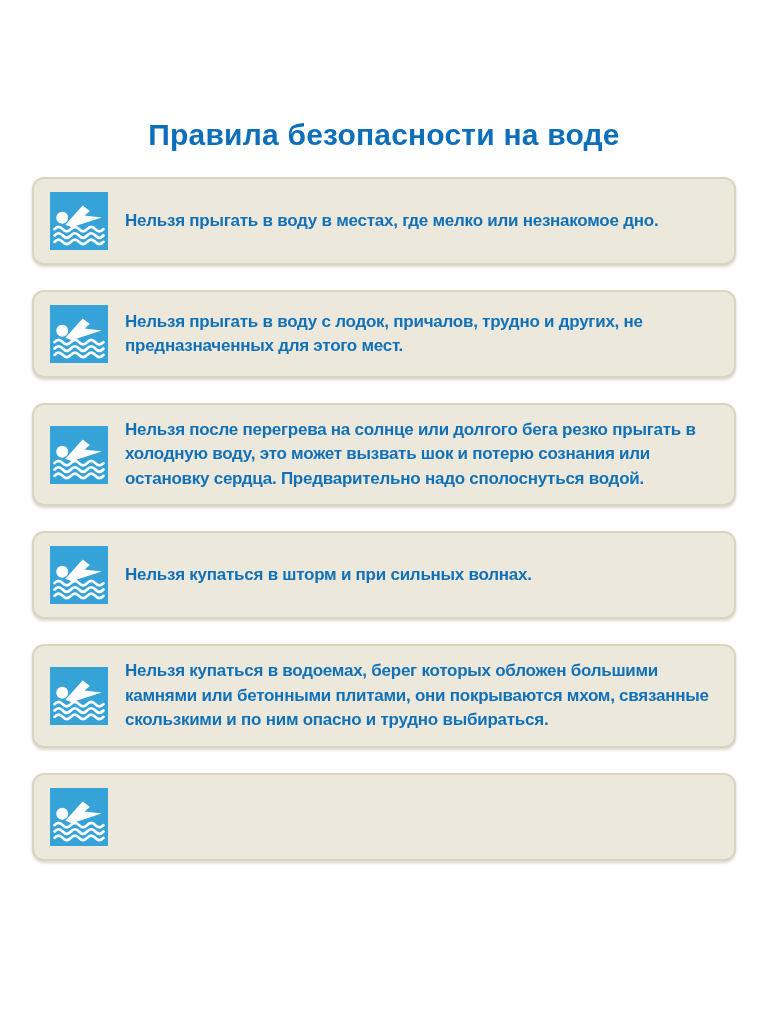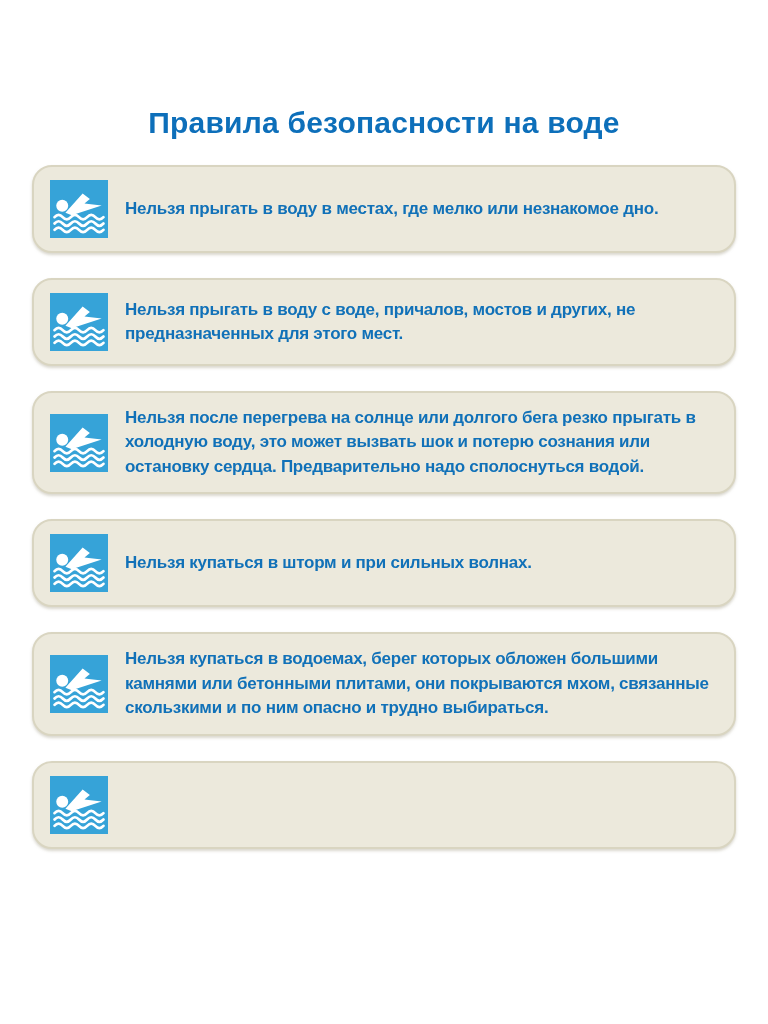--- a/index.html
+++ b/index.html
@@ -9,40 +9,40 @@
     font-family: "Liberation Sans", sans-serif;
   }
   .poster {
     position: relative;
     width: 768px;
     height: 1024px;
     background: #ffffff;
     overflow: hidden;
   }
   .page-title {
-    margin: 0;
+    margin: 12px;
     padding-top: 106px;
     text-align: center;
     color: #0d6fba;
     font-size: 30px;
     font-weight: bold;
     letter-spacing: 0.2px;
   }
   .cards {
     width: 704px;
     margin: 25px auto 0;
     display: flex;
     flex-direction: column;
     gap: 25px;
   }
   .card {
     box-sizing: border-box;
     background: #ece9dc;
     border: 2px solid #d9d5c1;
-    border-radius: 20px;
+    border-radius: 12px;
     padding: 13px 16px;
     display: flex;
     align-items: center;
     gap: 17px;
     box-shadow: 0 2px 3px rgba(146, 140, 114, 0.35);
   }
   .icon-box {
     width: 58px;
     height: 58px;
     flex: 0 0 58px;
@@ -98,21 +98,21 @@
       </span>
       <p class="rule-text">Нельзя прыгать в воду в местах, где мелко или незнакомое дно.</p>
     </article>
 
     <article class="card">
       <span class="icon-box">
         <svg viewBox="0 0 64 64">
             <use href="#sym-swimmer"></use>
           </svg>
       </span>
-      <p class="rule-text">Нельзя прыгать в воду с воде, причалов, мостов и других, не предназначенных для этого мест.</p>
+      <p class="rule-text">Нельзя прыгать в воду с лодок, причалов, трудно и других, не предназначенных для этого мест.</p>
     </article>
 
     <article class="card">
       <span class="icon-box">
         <svg viewBox="0 0 64 64">
             <use href="#sym-swimmer"></use>
           </svg>
       </span>
       <p class="rule-text">Нельзя после перегрева на солнце или долгого бега резко прыгать в холодную воду, это может вызвать шок и потерю сознания или остановку сердца. Предварительно надо сполоснуться водой.</p>
     </article>

